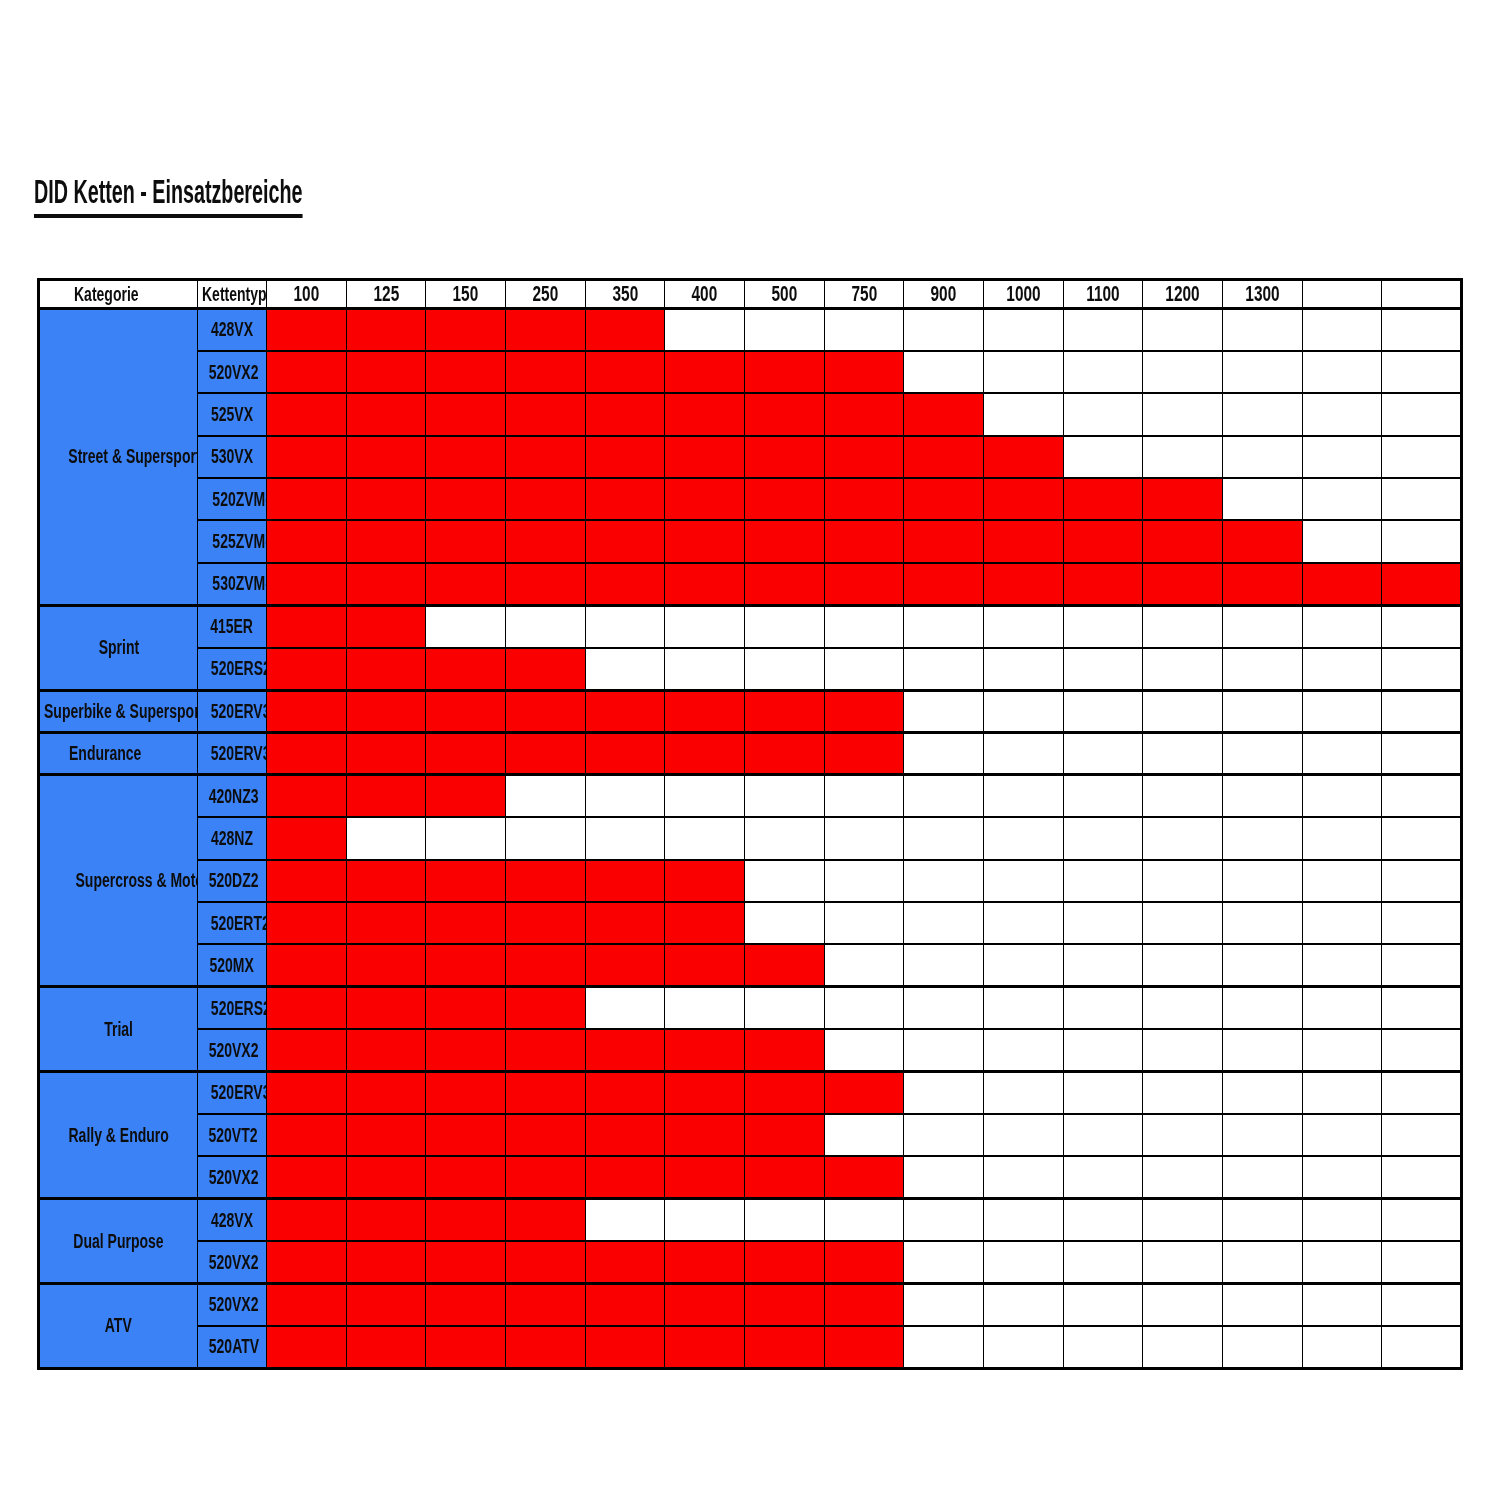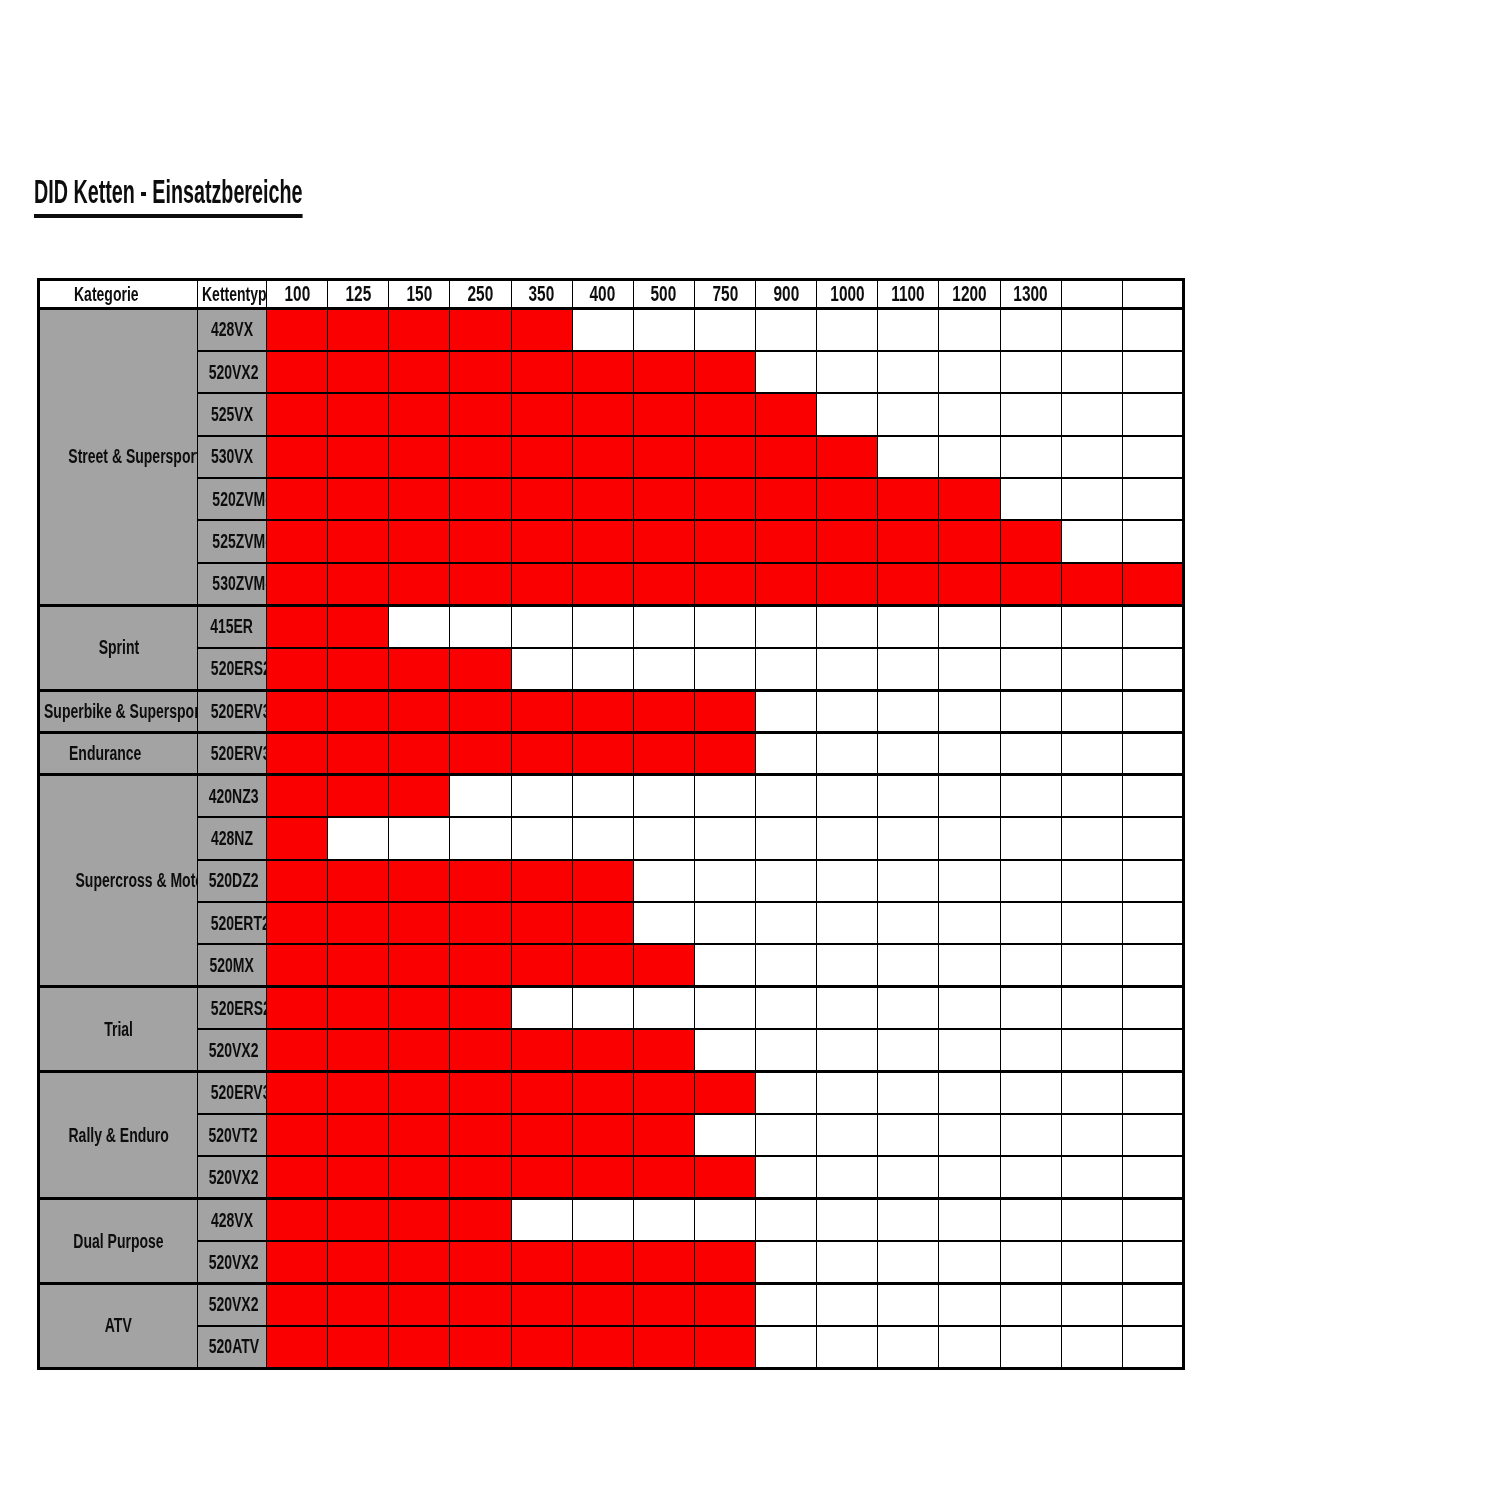--- a/index.html
+++ b/index.html
@@ -26,21 +26,21 @@
     color: #0d0d0d;
     white-space: nowrap;
     border-bottom: 4px solid #0d0d0d;
     padding-bottom: 3px;
     letter-spacing: 0px;
   }
 
   
   #app-table {
     position: absolute; left: 37px; top: 278px;
-    width: 1148px;
+    width: 1426px;
     border-collapse: collapse;
     table-layout: fixed;
     border: 3px solid var(--grid);
     padding-left: 28px;
   }
   col.kat-col { width: 159px; }
   col.ket-col { width: 69px; }
 
   #app-table th, #app-table td {
     border: 1px solid var(--grid);
@@ -69,21 +69,21 @@
   th.load-h .cnd { font-size: 22px; }
 
   th.kat-h, th.ket-h, td.left { text-align: left; }
   th.kat-h .cnd, th.ket-h .cnd, td.left .cnd {
     transform-origin: left center;
     margin-left: 4px;
   }
 
   td.cell.filled { background: var(--fill); }
   td.cell.empty  { background: #ffffff; }
-  td.cat, td.ket { background: #a3a3a3; }
+  td.cat, td.ket { background: #3b82f6; }
 </style>
 </head>
 <body>
 
 <div id="title-wrap">
   <span class="title-span">DID Ketten - Einsatzbereiche</span>
 </div>
 
 <table id="app-table">
   <colgroup>

